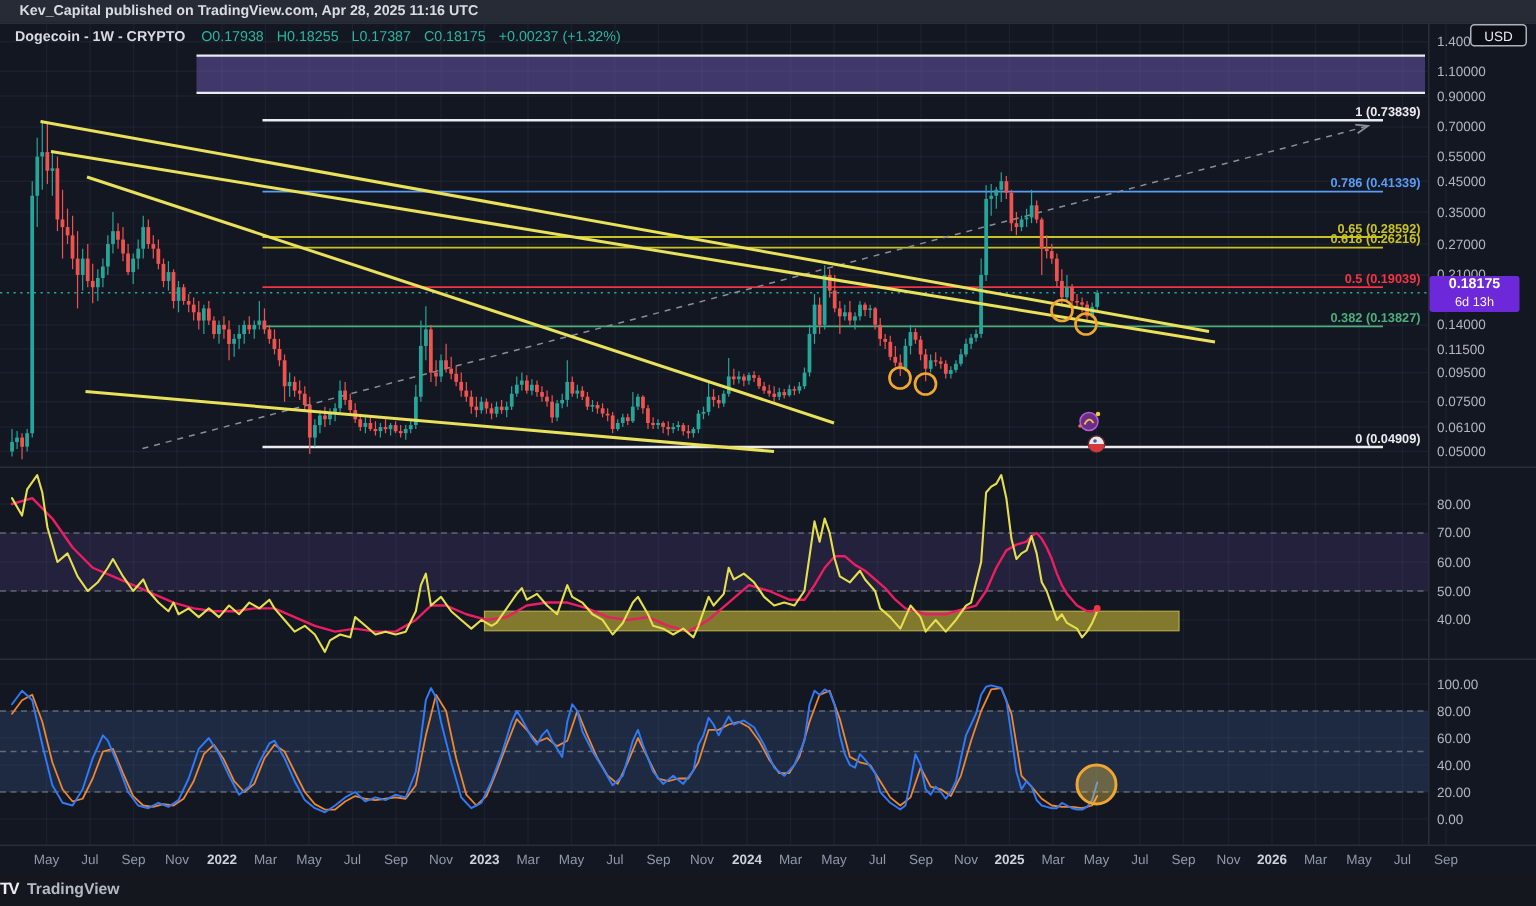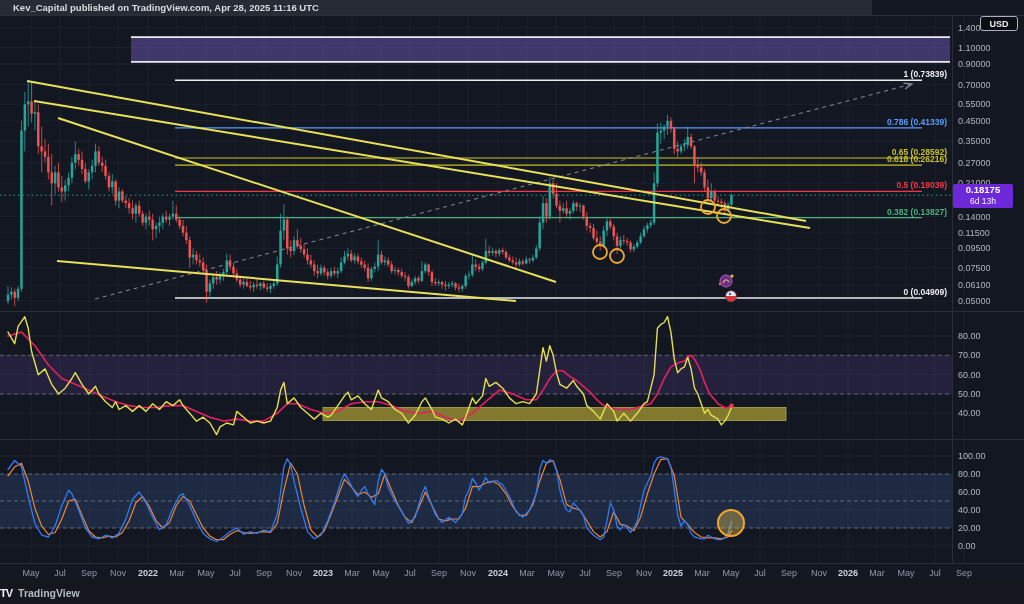--- a/index.html
+++ b/index.html
@@ -1,26 +1,26 @@
 <!DOCTYPE html>
 <html><head>
 <meta charset="utf-8">
 <style>
   html,body{margin:0;padding:0;background:#0d1017;}
   #app{position:relative;width:1024px;height:604px;background:#131722;overflow:hidden;
        font-family:"Liberation Sans",sans-serif;}
   #chart-svg{position:absolute;left:0;top:0;}
-  .topbar{position:absolute;left:0;top:0;width:872px;height:15px;background:#262b35;
+  .topbar{position:absolute;left:0;top:0;width:1024px;height:15px;background:#262b35;
           color:#d9dce3;font-size:9.5px;font-weight:bold;line-height:15px;padding-left:13px;
           box-sizing:border-box;white-space:nowrap;}
   .legend{position:absolute;left:10px;top:19px;font-size:9.5px;white-space:nowrap;}
   .legend .sym{color:#d7dae2;font-weight:bold;margin-right:8px;}
   .legend .val{color:#2ab5a0;margin-right:6px;}
   .usd-badge{position:absolute;left:980px;top:16px;width:38px;height:15px;border:1px solid #aab0bc;
-             border-radius:3px;color:#e8eaee;font-size:9px;font-weight:bold;text-align:center;
+             border-radius:3px;color:#e8eaee;font-size:9px;font-weight:normal;text-align:center;
              line-height:15px;background:#0b0e15;box-sizing:border-box;}
   .price-badge{position:absolute;left:953px;top:184px;width:60px;height:24px;background:#6d28d9;
                border-radius:2px;color:#ffffff;text-align:center;}
   .price-badge .p{font-size:9.5px;font-weight:bold;line-height:12px;}
   .price-badge .cd{font-size:8.5px;line-height:10px;opacity:.95;text-align:center;}
   .footer{position:absolute;left:0;top:582px;width:1024px;height:22px;background:#15171e;
           display:flex;align-items:center;box-sizing:border-box;}
   .footer .tvmark{color:#eceef2;font-weight:900;font-size:11px;letter-spacing:-1px;margin-right:6px;}
   .footer .tvname{color:#b4bac4;font-weight:bold;font-size:10.5px;}
   text{font-family:"Liberation Sans",sans-serif;}
@@ -661,20 +661,28 @@
         <text x="906" y="576" fill="#9298a6" font-size="9" text-anchor="middle">May</text>
         <text x="935" y="576" fill="#9298a6" font-size="9" text-anchor="middle">Jul</text>
         <text x="964" y="576" fill="#9298a6" font-size="9" text-anchor="middle">Sep</text>
       </g>
     </svg>
 
   <div class="topbar">
     <span>Kev_Capital published on TradingView.com, Apr 28, 2025 11:16 UTC</span>
   </div>
 
+  <div class="legend">
+    <span class="sym">Dogecoin - 1W - CRYPTO</span>
+    <span class="val">O0.17938</span>
+    <span class="val">H0.18255</span>
+    <span class="val">L0.17387</span>
+    <span class="val">C0.18175</span>
+    <span class="val">+0.00237 (+1.32%)</span>
+  </div>
 
   <div class="usd-badge">USD</div>
 
   <div class="price-badge">
     <div class="p">0.18175</div>
     <div class="cd">6d 13h</div>
   </div>
 
   <div class="footer">
     <span class="tvmark">TV</span>

